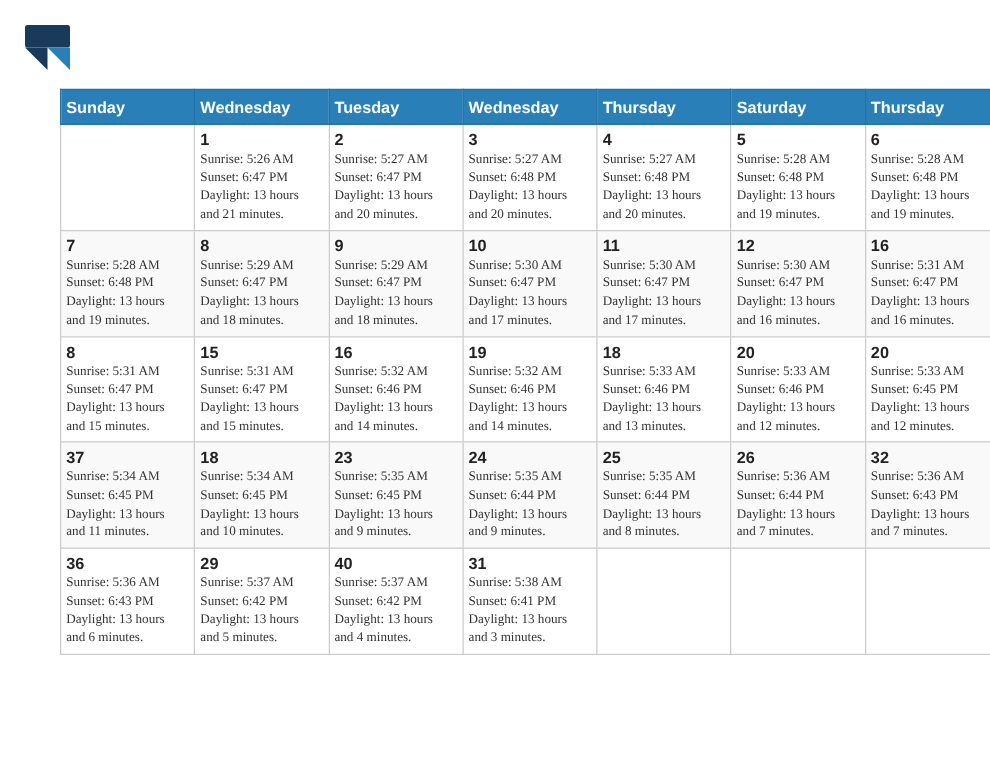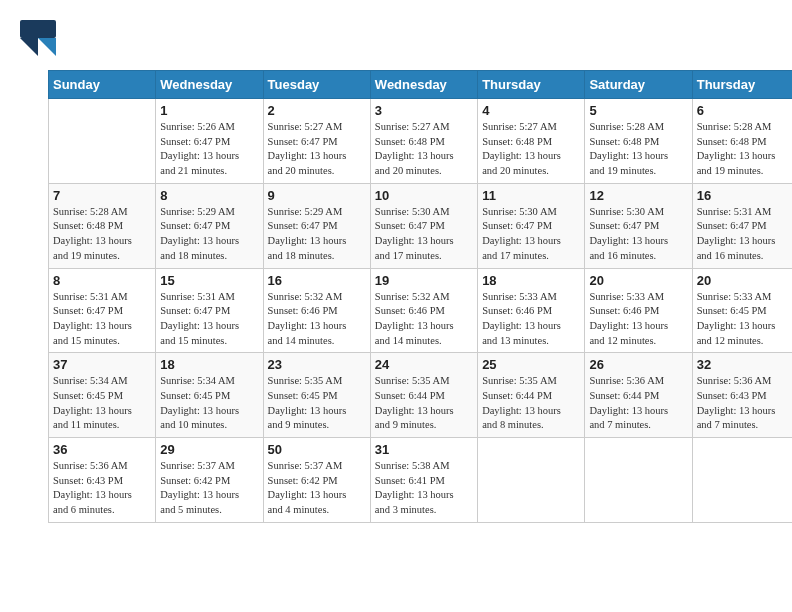--- a/index.html
+++ b/index.html
@@ -318,21 +318,21 @@
 and 6 minutes.</div>
         </td>
         <td>
           <span class="day-num">29</span>
           <div class="day-info" style="white-space: pre-line;">Sunrise: 5:37 AM
 Sunset: 6:42 PM
 Daylight: 13 hours
 and 5 minutes.</div>
         </td>
         <td>
-          <span class="day-num">50</span>
+          <span class="day-num">40</span>
           <div class="day-info" style="white-space: pre-line;">Sunrise: 5:37 AM
 Sunset: 6:42 PM
 Daylight: 13 hours
 and 4 minutes.</div>
         </td>
         <td>
           <span class="day-num">31</span>
           <div class="day-info" style="white-space: pre-line;">Sunrise: 5:38 AM
 Sunset: 6:41 PM
 Daylight: 13 hours

